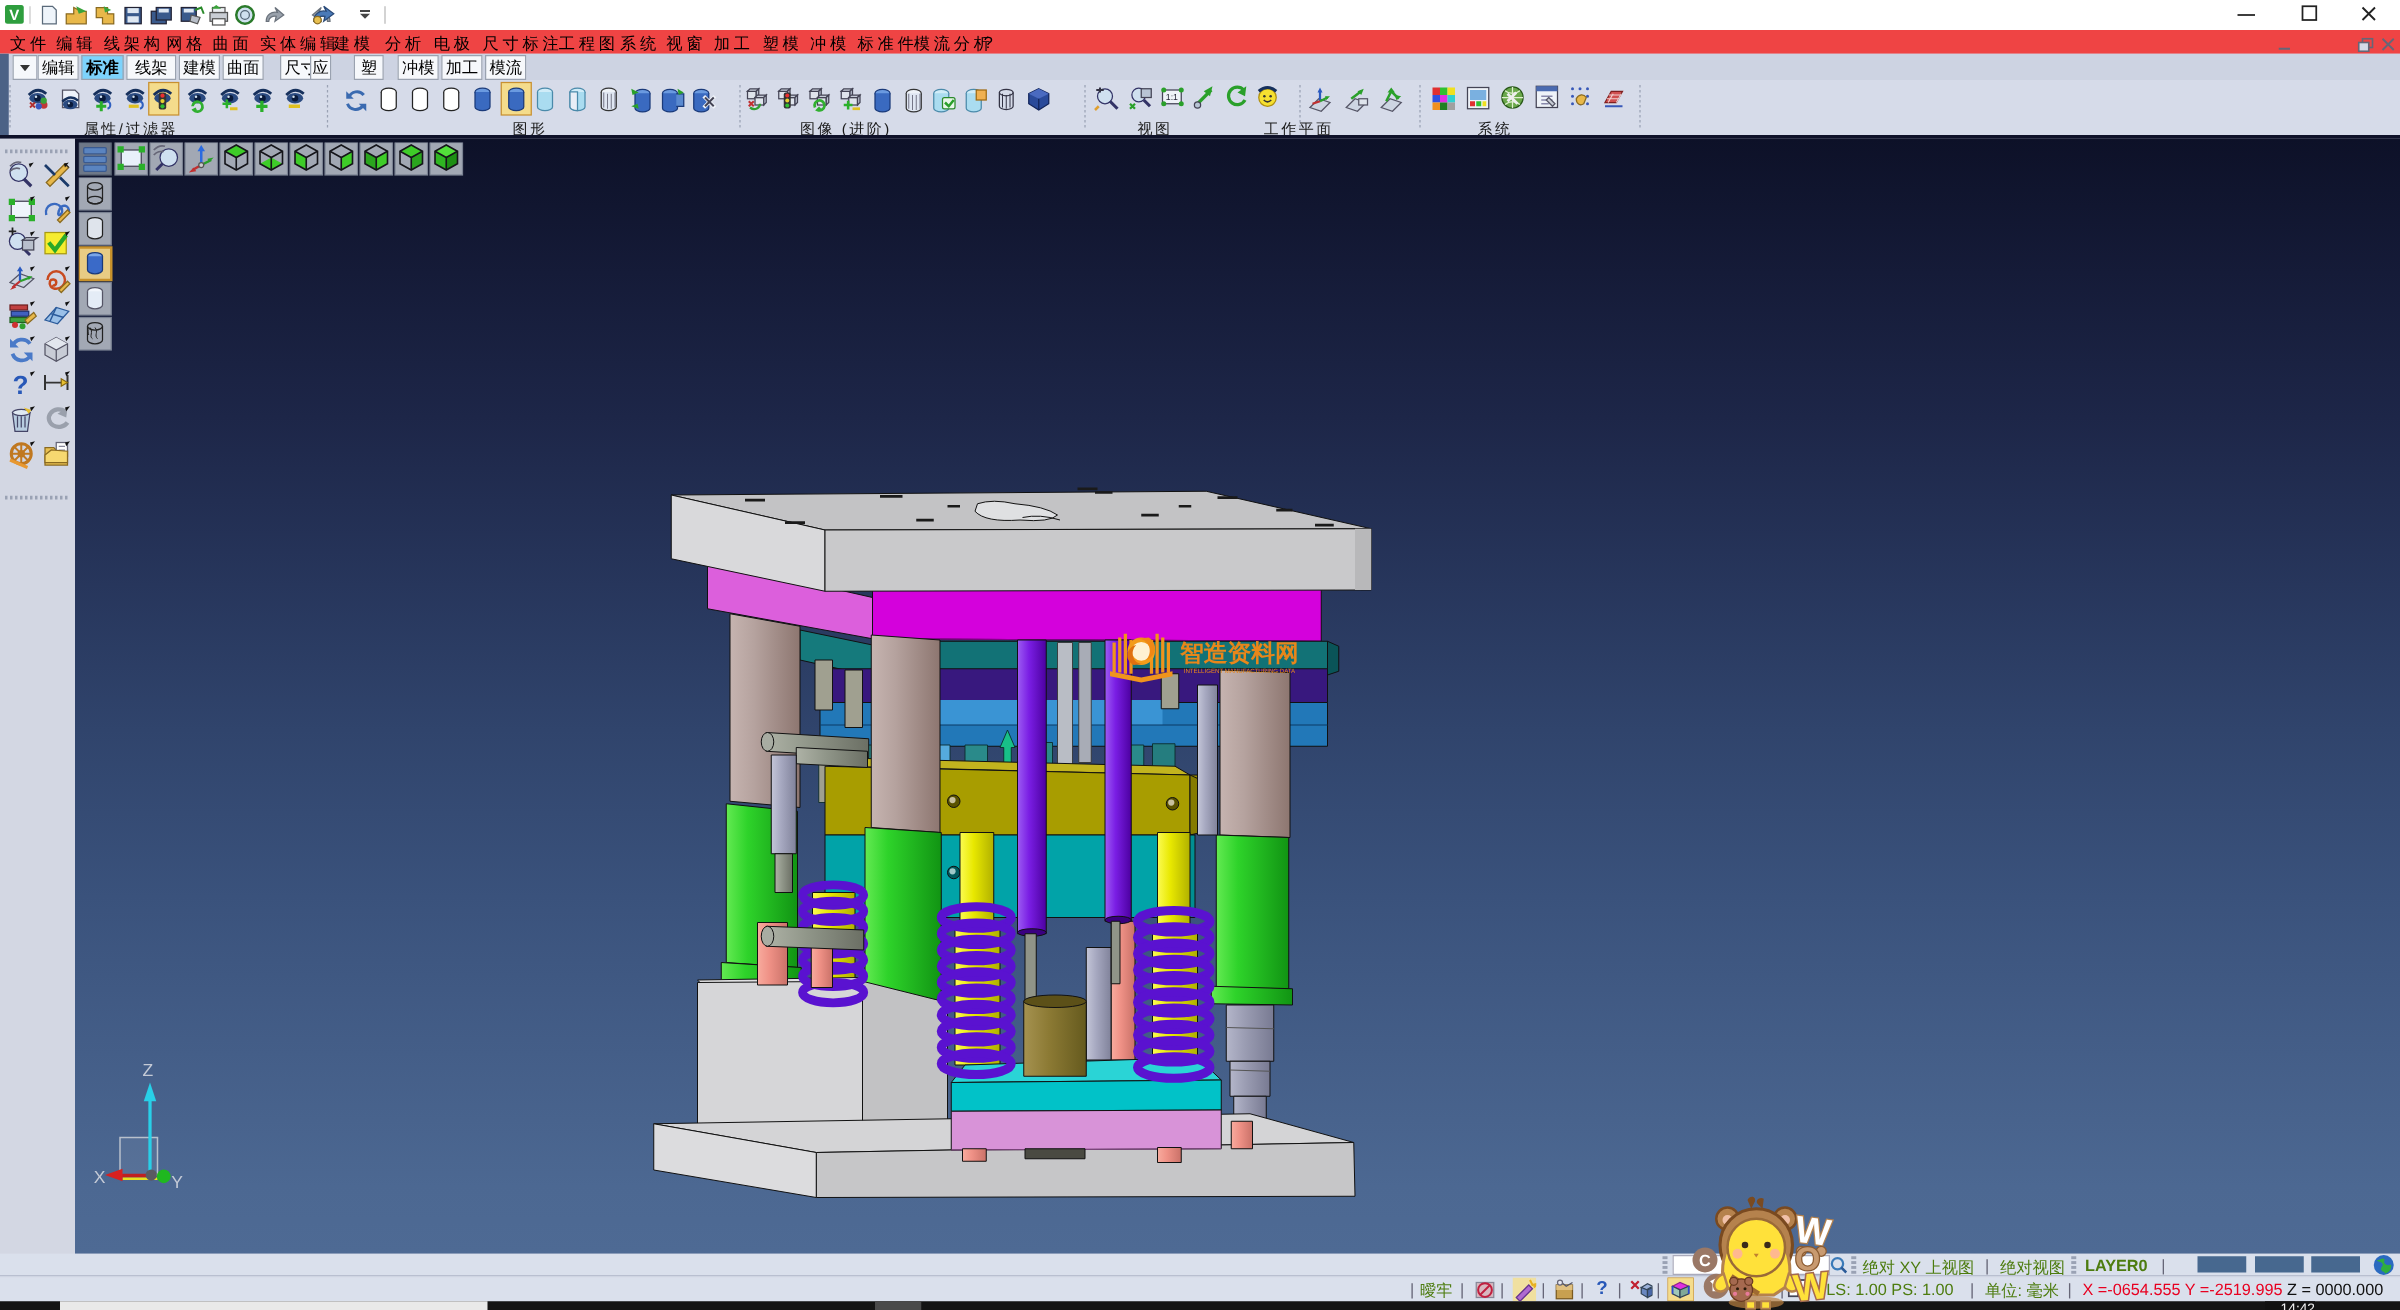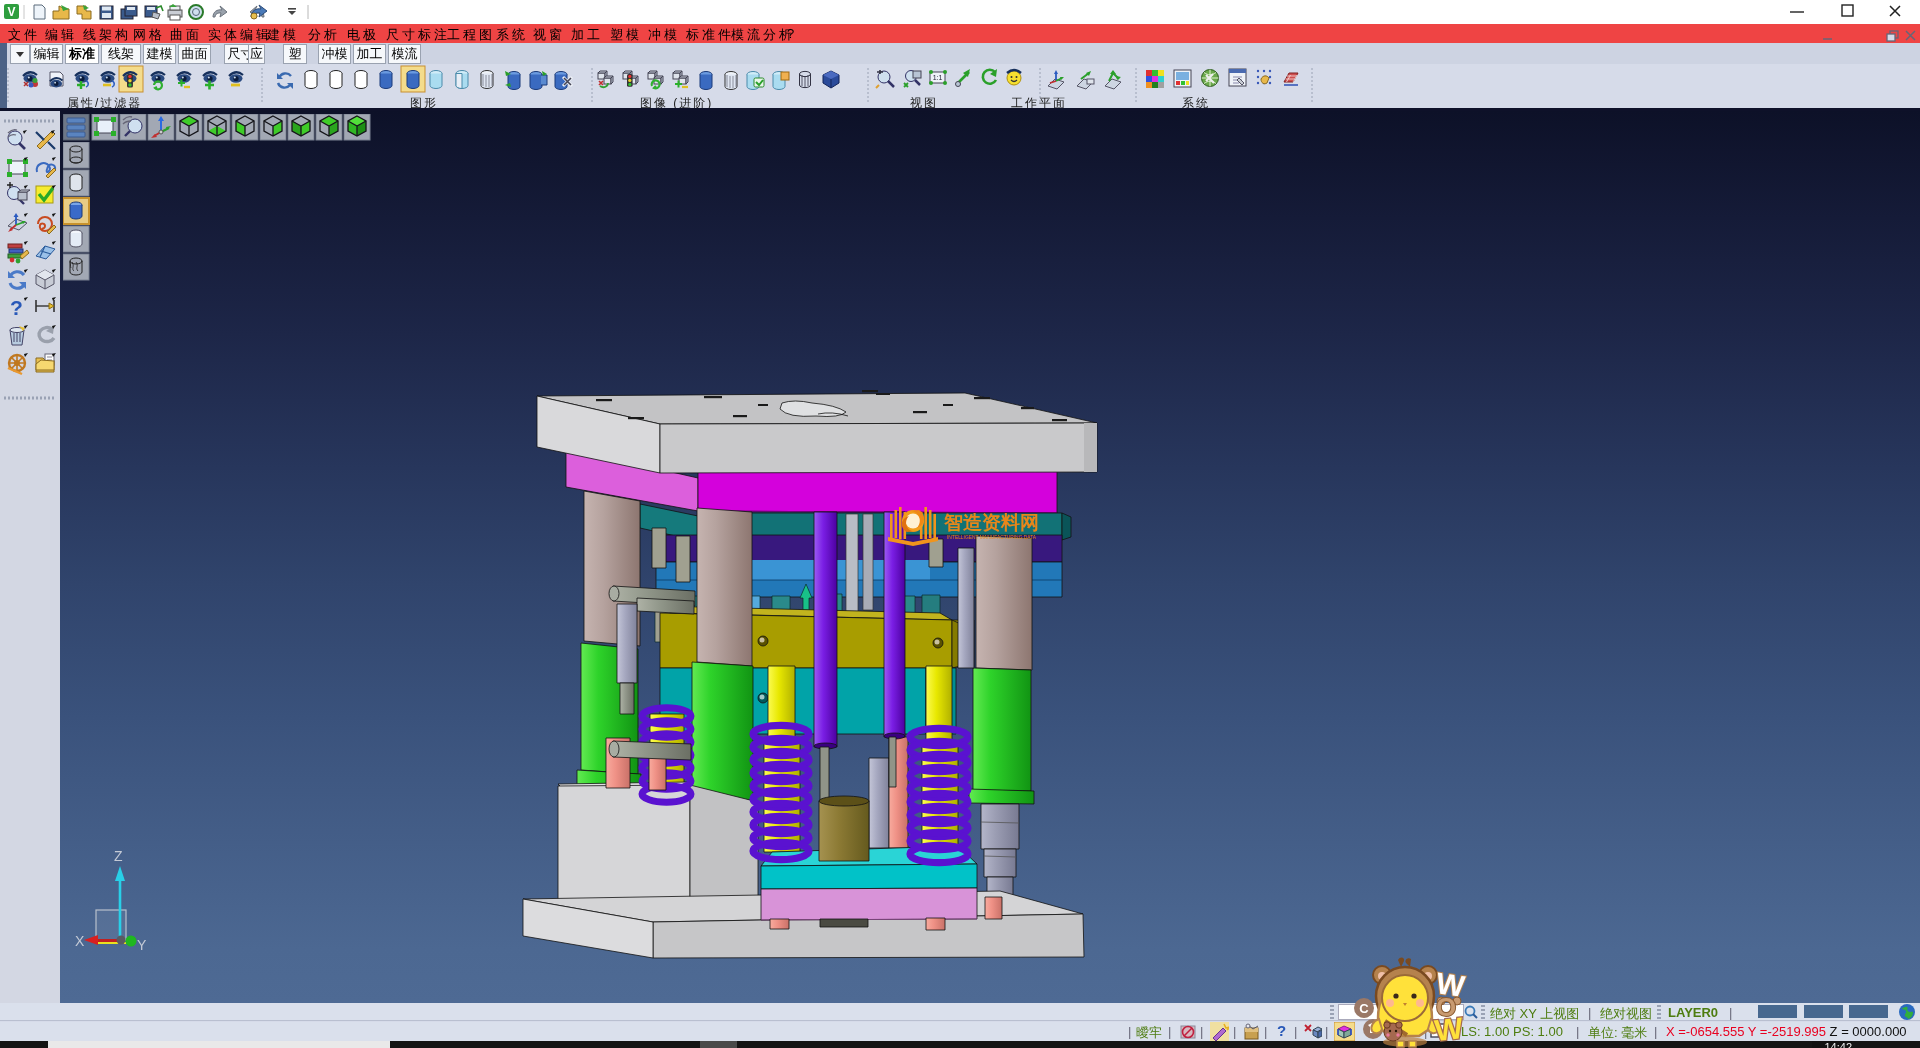--- a/index.html
+++ b/index.html
@@ -11,21 +11,21 @@
   #titlebar{position:absolute;left:0;top:0;width:1920px;height:24px;background:#ffffff;}
   #title-text{position:absolute;left:184px;top:4px;width:1736px;text-align:center;
     font-size:15px;color:#111;}
   
   #menubar{position:absolute;left:0;top:24px;width:1920px;height:19px;background:#ef4444;}
   #menubar span{position:absolute;top:2px;font-size:13px;color:#000;letter-spacing:3px;}
   
   #tabrow{position:absolute;left:0;top:43px;width:1920px;height:21px;background:#cdd3e2;}
   .tab{position:absolute;top:1px;height:20px;border:1px solid #9aa2b0;background:#f6f8fb;
     font-size:13px;color:#000;text-align:center;line-height:18px;}
-  .tabsel{background:#ffffff;font-weight:bold;}
+  .tabsel{background:#7dd3fc;font-weight:bold;}
   
   #ribbon{position:absolute;left:0;top:64px;width:1920px;height:44px;background:#d6dbe9;}
   .glabel{position:absolute;top:31px;font-size:12px;color:#1a1a1a;letter-spacing:2px;}
   #darkline{position:absolute;left:0;top:108px;width:1920px;height:3px;background:#0e1129;}
   
   #sidebar{position:absolute;left:0;top:111px;width:60px;height:892px;background:#d3d7e3;}
   
   #viewport{position:absolute;left:60px;top:111px;width:1860px;height:892px;
     background:linear-gradient(180deg,#0d1128 0%,#151b38 12%,#1d2648 25%,#27365c 40%,#30446c 53%,#3a527c 68%,#445e88 82%,#4c6892 94%,#4e6a94 100%);}
   

